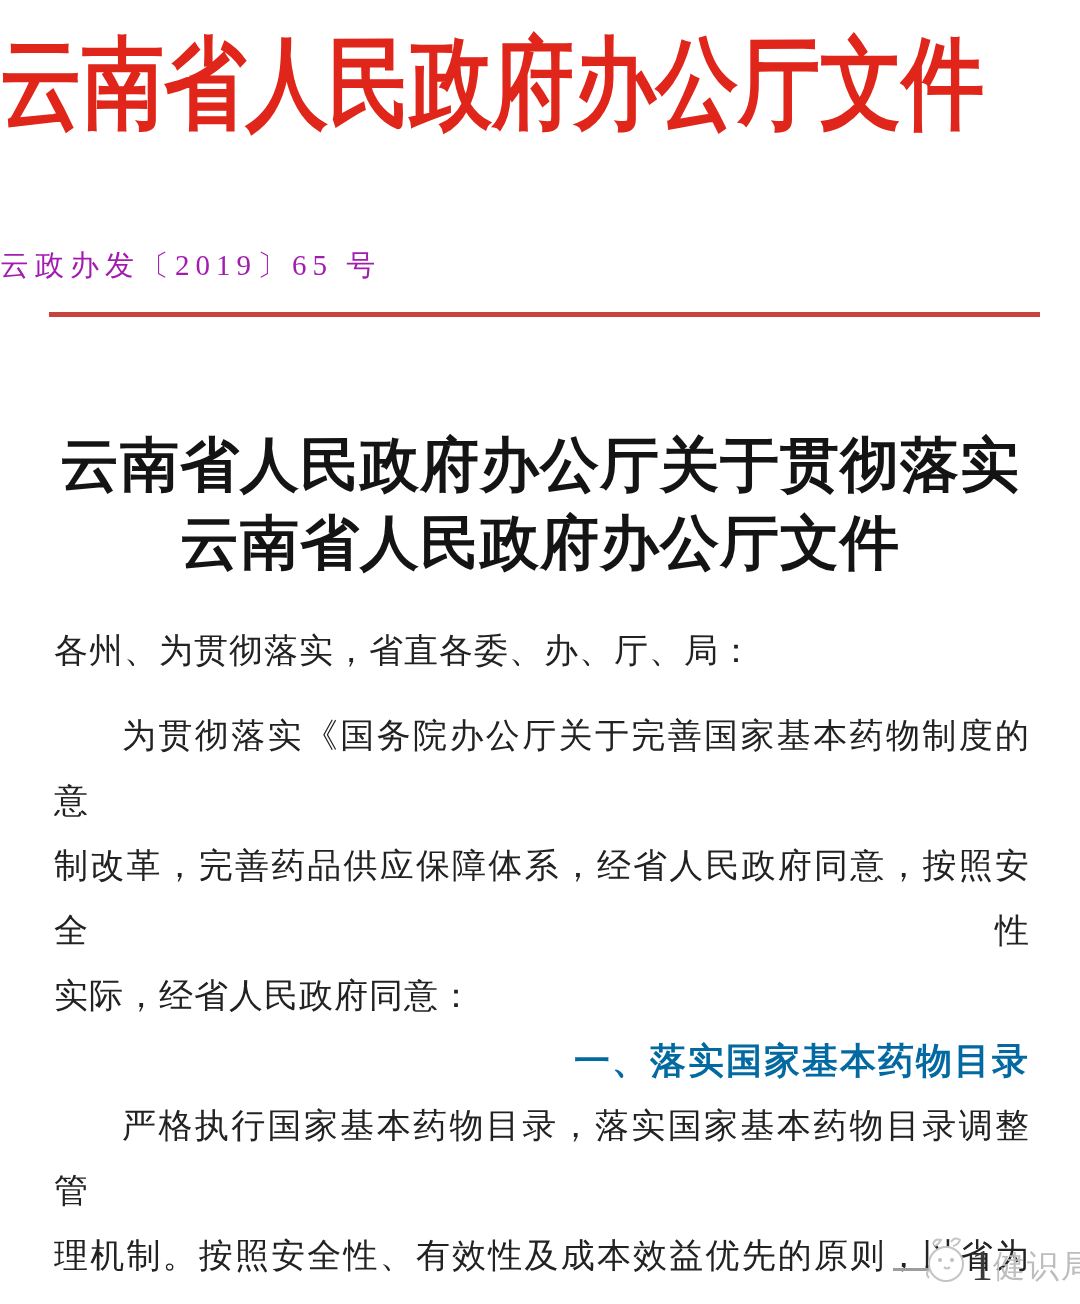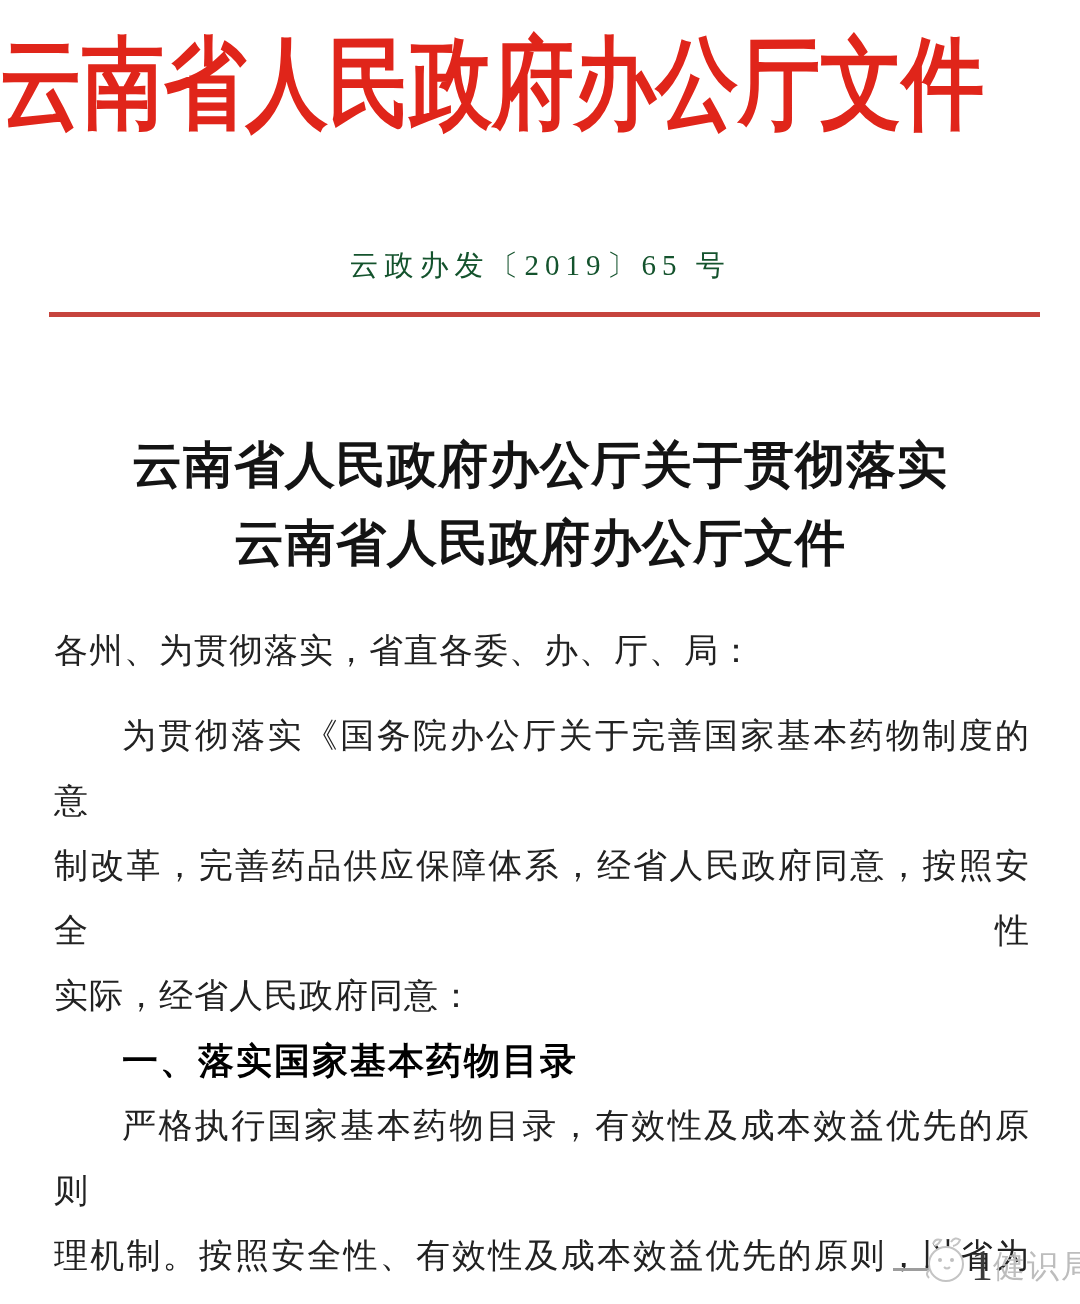--- a/index.html
+++ b/index.html
@@ -31,45 +31,45 @@
     transform-origin: center top;
     letter-spacing: 0px;
   }
 
   
   .doc-number {
     position: absolute;
     top: 246px;
     left: 0;
     width: 100%;
-    text-align: center;
+    text-align: left;
     font-size: 29px;
     letter-spacing: 6px;
-    color: #14532d;
+    color: #a21caf;
   }
 
   
   .red-rule {
     position: absolute;
     top: 312px;
     left: 49px;
     width: 991px;
     height: 5px;
     background: #c6443d;
   }
 
   
   .doc-title {
     position: absolute;
     top: 426px;
     left: 0;
     width: 100%;
     text-align: center;
     font-weight: bold;
-    font-size: 50px;
+    font-size: 59px;
     line-height: 78px;
     color: #141414;
     letter-spacing: 1px;
   }
 
   
   .content {
     position: absolute;
     top: 618px;
     left: 54px;
@@ -87,23 +87,24 @@
     text-align: justify;
     text-align-last: justify;
   }
   .line.indent { text-indent: 68px; font-family: Liberation Serif, serif; }
   .para-1 { margin-top: 20px; }
   .section-heading {
     line-height: 65px;
     font-family: "Liberation Sans", "DejaVu Sans", sans-serif;
     font-weight: bold;
     font-size: 36px;
-    color: #000000;
+    color: #0369a1;
     padding-left: 68px;
     letter-spacing: 2px;
+    text-align: right;
   }
 
   
   .footer-dash {
     position: absolute;
     left: 893px;
     top: 1268px;
     width: 37px;
     height: 3px;
     background: #9d9d9d;
@@ -157,21 +158,21 @@
 
     <div class="para-1">
       <div class="line fill indent">为贯彻落实《国务院办公厅关于完善国家基本药物制度的意</div>
       <div class="line fill">制改革，完善药品供应保障体系，经省人民政府同意，按照安全性</div>
       <div class="line">实际，经省人民政府同意：</div>
     </div>
 
     <div class="section-heading">一、落实国家基本药物目录</div>
 
     <div>
-      <div class="line fill indent">严格执行国家基本药物目录，有效性及成本效益优先的原则</div>
+      <div class="line fill indent">严格执行国家基本药物目录，落实国家基本药物目录调整管</div>
       <div class="line fill">理机制。按照安全性、有效性及成本效益优先的原则，以省为单</div>
 
     </div>
   </div>
 
   <div class="footer-dash"></div>
 
   <span class="wm-logo">
     <svg width="46" height="52" viewBox="0 0 46 52">
       <g fill="none" stroke="#c4c4c4" stroke-width="2">

